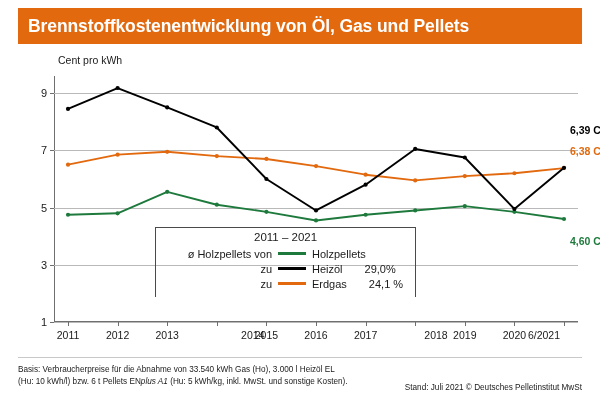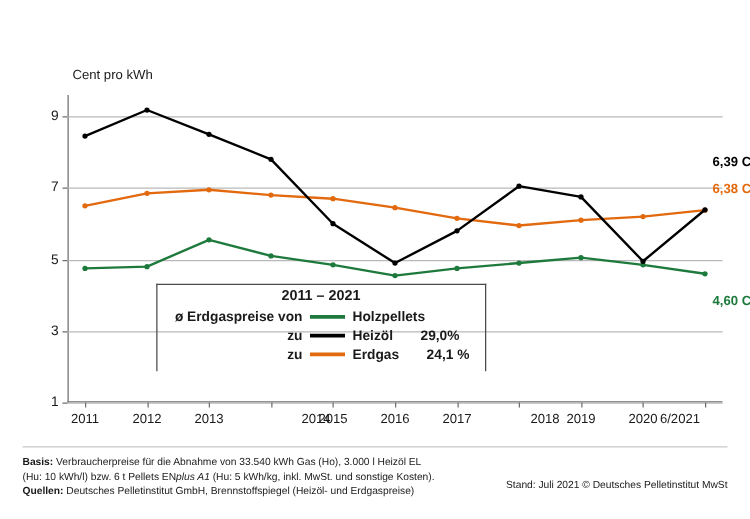--- a/index.html
+++ b/index.html
@@ -189,39 +189,42 @@
   }
   .footer {
     position: absolute;
     left: 18px;
     top: 364px;
     width: 564px;
     font-size: 8.2px;
     color: #1a1a1a;
     line-height: 1.42;
   }
-  .footer b { font-weight: bold; }
+  .footer b { font-weight: normal; }
   .footer .row { display: block; }
   .footer .it { font-style: italic; }
   .footer-right {
     position: absolute;
     right: 18px;
     top: 382px;
     width: 200px;
     text-align: right;
     font-size: 8.2px;
     color: #1a1a1a;
     line-height: 1.42;
   }
 </style>
 </head>
 <body>
 
 <div class="page">
 
+  <div class="header-bar">
+    <div class="header-title">Brennstoffkostenentwicklung von Öl, Gas und Pellets</div>
+  </div>
 
   <div class="chart-panel">
 
     <div class="y-axis-title">Cent pro kWh</div>
 
     <div class="plot" id="plot">
       <div class="axis-line-left"></div>
       <div class="axis-line-bottom"></div>
 
     <div class="gridline" style="top: 246px;"></div>
@@ -298,25 +301,25 @@
           <circle cx="410.8" cy="81.52325581395348" r="2.1" fill="#000000"></circle>
           <circle cx="460.4" cy="133.01162790697674" r="2.1" fill="#000000"></circle>
           <circle cx="510" cy="91.82093023255814" r="2.1" fill="#000000"></circle>
         </svg>
       </div>
 
     <div class="end-label oil" id="lbl-oil" style="left: 552px; top: 71.8209px;">6,39 Cent/kWh</div>
     <div class="end-label gas" id="lbl-gas" style="left: 552px; top: 93.107px;">6,38 Cent/kWh</div>
     <div class="end-label pellet" id="lbl-pellet" style="left: 552px; top: 183.023px;">4,60 Cent/kWh</div>
 
-    <div class="legend" id="legend" style="left: 107px; top: 175.033px; font-weight: bold;">
+    <div class="legend" id="legend" style="left: 137px; top: 175.033px;">
       <div class="legend-title">2011 – 2021</div>
 
       <div class="legend-row">
-        <span class="legend-lead">ø Erdgaspreise von</span>
+        <span class="legend-lead">ø Holzpellets von</span>
         <span class="legend-swatch" id="sw0" style="background: rgb(30, 122, 60);"></span>
         <span class="legend-name">Holzpellets</span>
         <span class="legend-val"></span>
       </div>
 
       <div class="legend-row">
         <span class="legend-lead">zu</span>
         <span class="legend-swatch" id="sw1" style="background: rgb(0, 0, 0);"></span>
         <span class="legend-name">Heizöl</span>
         <span class="legend-val">29,0%</span>
@@ -335,24 +338,20 @@
   <div class="footer-rule"></div>
 
   <div class="footer">
     <span class="row">
       <b>Basis:</b>
       <span>Verbraucherpreise für die Abnahme von 33.540 kWh Gas (Ho), 3.000 l Heizöl EL</span>
     </span>
     <span class="row">
       <span>(Hu: 10 kWh/l) bzw. 6 t Pellets EN</span><span class="it">plus A1</span><span> (Hu: 5 kWh/kg, inkl. MwSt. und sonstige Kosten).</span>
     </span>
-    <span class="row">
-      <b>Quellen:</b>
-      <span>Deutsches Pelletinstitut GmbH, Brennstoffspiegel (Heizöl- und Erdgaspreise)</span>
-    </span>
   </div>
 
   <div class="footer-right">
     <span class="row">Stand: Juli 2021</span>
     <span class="row">© Deutsches Pelletinstitut MwSt</span>
   </div>
 
 </div>
 
 </body></html>

